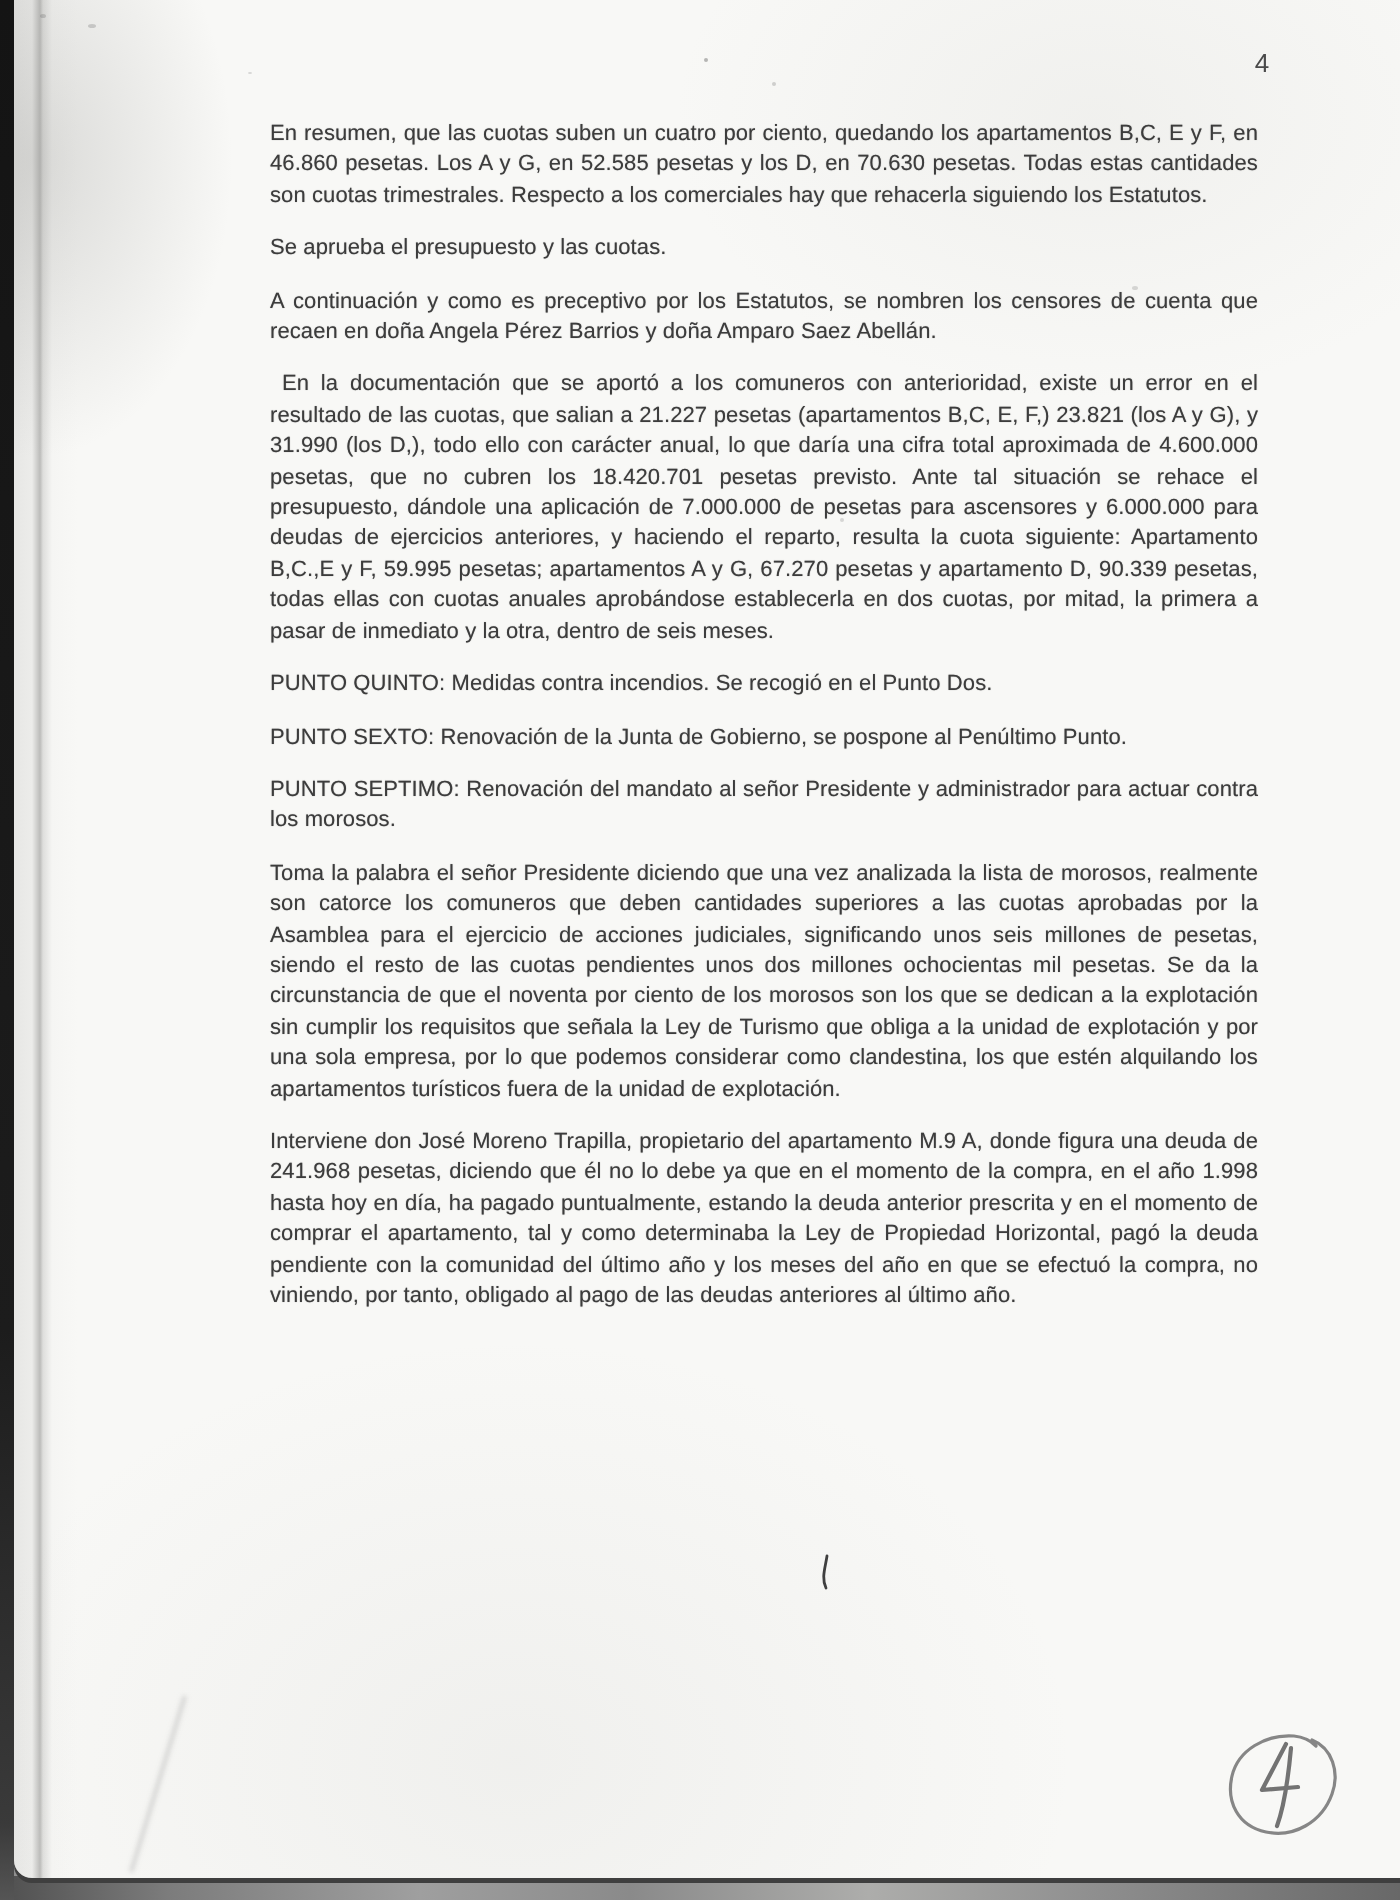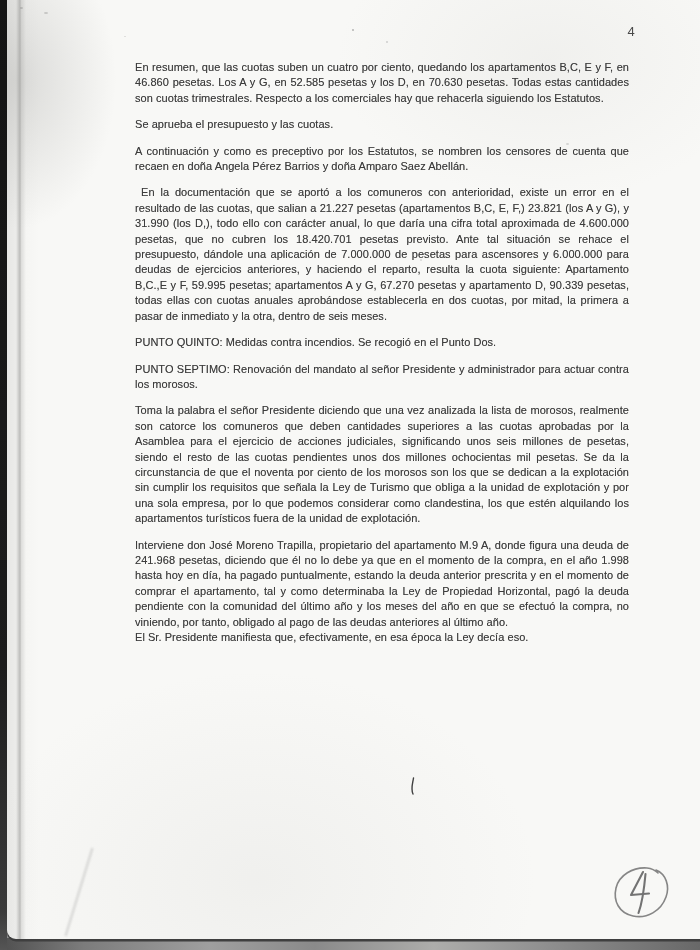--- a/index.html
+++ b/index.html
@@ -85,24 +85,24 @@
   <div class="crease"></div>
 
   <div class="page-number">4</div>
 
   <div class="content">
     <p>En resumen, que las cuotas suben un cuatro por ciento, quedando los apartamentos B,C, E y F, en 46.860 pesetas. Los A y G, en 52.585 pesetas y los D, en 70.630 pesetas. Todas estas cantidades son cuotas trimestrales. Respecto a los comerciales hay que rehacerla siguiendo los Estatutos.</p>
     <p>Se aprueba el presupuesto y las cuotas.</p>
     <p>A continuación y como es preceptivo por los Estatutos, se nombren los censores de cuenta que recaen en doña Angela Pérez Barrios y doña Amparo Saez Abellán.</p>
     <p class="indent1">En la documentación que se aportó a los comuneros con anterioridad, existe un error en el resultado de las cuotas, que salian a 21.227 pesetas (apartamentos B,C, E, F,) 23.821 (los A y G), y 31.990 (los D,), todo ello con carácter anual, lo que daría una cifra total aproximada de 4.600.000 pesetas, que no cubren los 18.420.701 pesetas previsto. Ante tal situación se rehace el presupuesto, dándole una aplicación de 7.000.000 de pesetas para ascensores y 6.000.000 para deudas de ejercicios anteriores, y haciendo el reparto, resulta la cuota siguiente: Apartamento B,C.,E y F, 59.995 pesetas; apartamentos A y G, 67.270 pesetas y apartamento D, 90.339 pesetas, todas ellas con cuotas anuales aprobándose establecerla en dos cuotas, por mitad, la primera a pasar de inmediato y la otra, dentro de seis meses.</p>
     <p>PUNTO QUINTO: Medidas contra incendios. Se recogió en el Punto Dos.</p>
+    <p>PUNTO SEXTO: Renovación de la Junta de Gobierno, se pospone al Penúltimo Punto.</p>
     <p>PUNTO SEPTIMO: Renovación del mandato al señor Presidente y administrador para actuar contra los morosos.</p>
     <p>Toma la palabra el señor Presidente diciendo que una vez analizada la lista de morosos, realmente son catorce los comuneros que deben cantidades superiores a las cuotas aprobadas por la Asamblea para el ejercicio de acciones judiciales, significando unos seis millones de pesetas, siendo el resto de las cuotas pendientes unos dos millones ochocientas mil pesetas. Se da la circunstancia de que el noventa por ciento de los morosos son los que se dedican a la explotación sin cumplir los requisitos que señala la Ley de Turismo que obliga a la unidad de explotación y por una sola empresa, por lo que podemos considerar como clandestina, los que estén alquilando los apartamentos turísticos fuera de la unidad de explotación.</p>
     <p class="no-gap">Interviene don José Moreno Trapilla, propietario del apartamento M.9 A, donde figura una deuda de 241.968 pesetas, diciendo que él no lo debe ya que en el momento de la compra, en el año 1.998 hasta hoy en día, ha pagado puntualmente, estando la deuda anterior prescrita y en el momento de comprar el apartamento, tal y como determinaba la Ley de Propiedad Horizontal, pagó la deuda pendiente con la comunidad del último año y los meses del año en que se efectuó la compra, no viniendo, por tanto, obligado al pago de las deudas anteriores al último año.</p>
-    <p>El Sr. Presidente manifiesta que, efectivamente, en esa época la Ley decía eso.</p>
   </div>
 
   <div class="pen-mark">
     <svg width="9" height="19" viewBox="0 0 9 19">
       <path d="M5.5,1 C4.6,7 2.6,12 5,17" fill="none" stroke="#3f3f3f" stroke-width="1.4" stroke-linecap="round"></path>
     </svg>
   </div>
 
   <div class="circled-number" aria-label="4">
     <svg width="66" height="64" viewBox="0 0 66 64">

